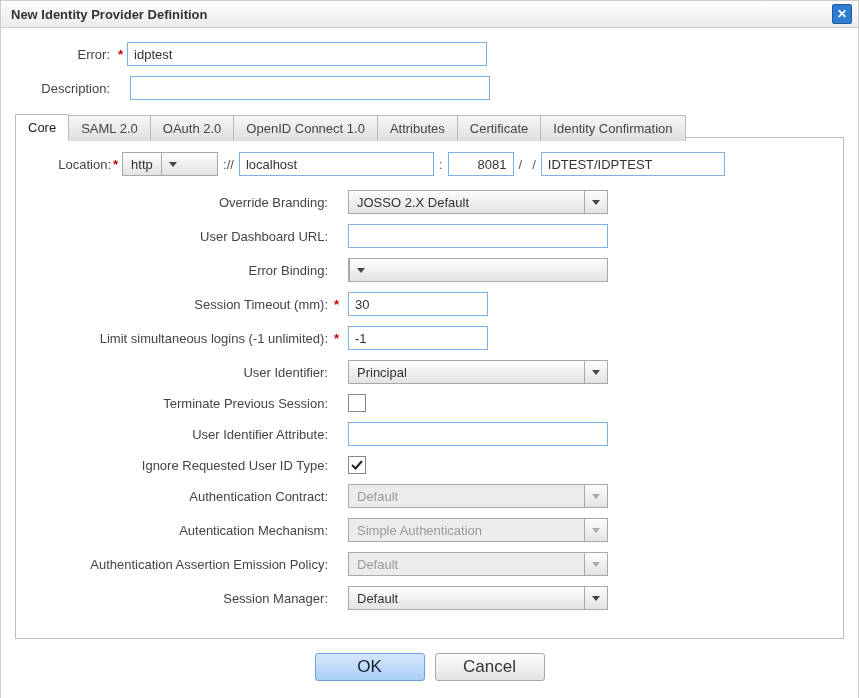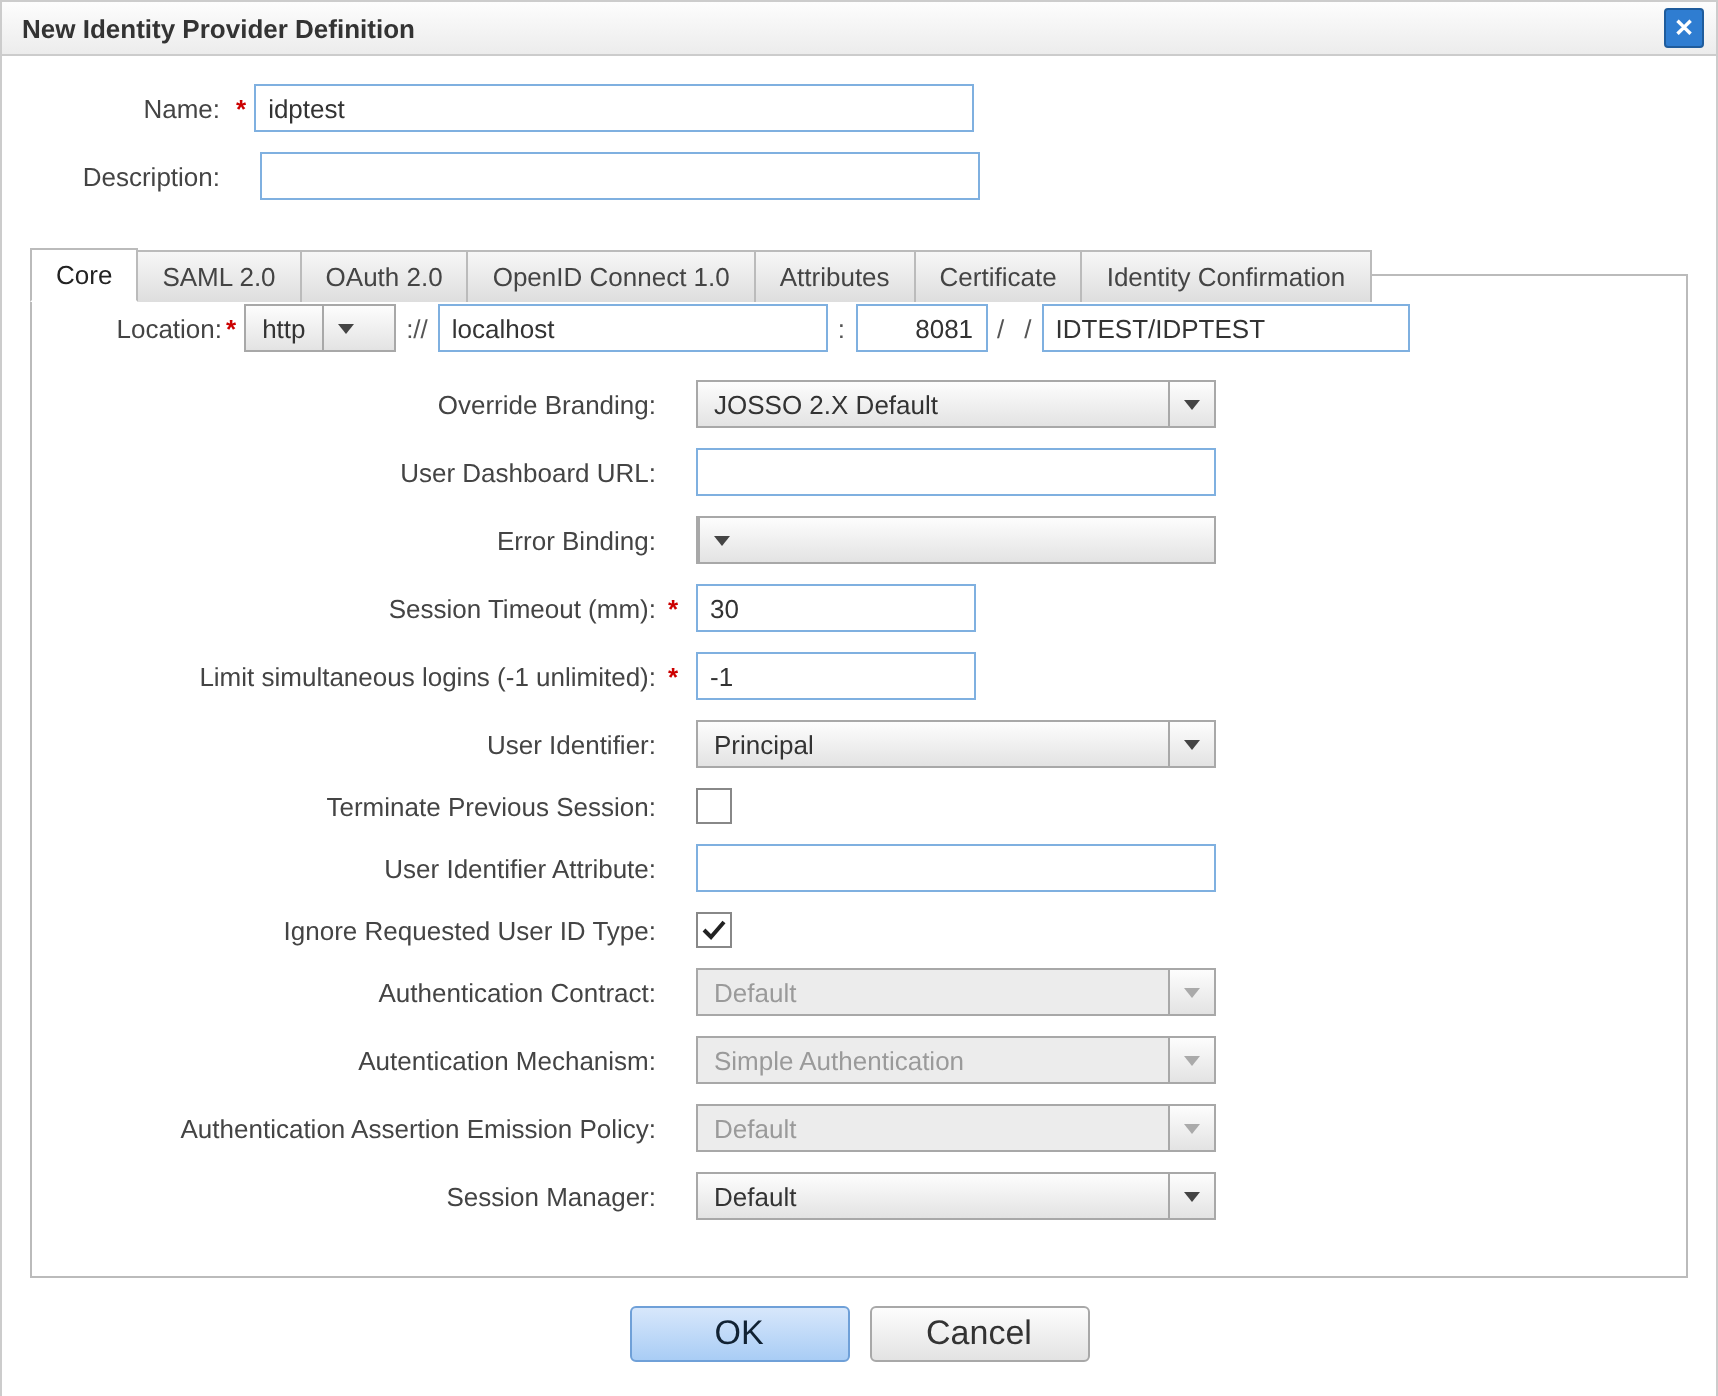--- a/index.html
+++ b/index.html
@@ -79,21 +79,21 @@
   }
   .tab {
     background: linear-gradient(#f7f7f7, #dedede);
     border: 1px solid #bbb;
     border-bottom: none;
     padding: 5px 12px;
     color: #444;
     margin-right: 0;
     cursor: pointer;
     position: relative;
-    top: 14px;
+    top: 4px;
   }
   .tab + .tab { border-left: none; }
   .tab.active {
     background: #fff;
     border-bottom: 1px solid #fff;
     color: #222;
   }
   .tabpanel {
     border: 1px solid #bbb;
     border-top: none;
@@ -138,21 +138,21 @@
   }
   .select-wrap .arrow {
     width: 22px;
     border-left: 1px solid #a8a8a8;
     display: flex;
     align-items: center;
     justify-content: center;
     background: linear-gradient(#fdfdfd, #e3e3e3);
   }
   .select-wrap .arrow svg { width: 8px; height: 5px; }
-  .proto { width: 76px; }
+  .proto { width: 96px; }
   .host { width: 195px; }
   .port { width: 66px; text-align: right; }
   .ctx  { width: 110px; }
   .path { width: 184px; }
 
   
   .form-row {
     display: flex;
     align-items: center;
     margin-bottom: 10px;
@@ -220,21 +220,21 @@
   <div class="titlebar">
     <span>New Identity Provider Definition</span>
     <div class="close-btn">
       <span>✕</span>
     </div>
   </div>
 
   <div class="body">
 
     <div class="top-row">
-      <div class="top-label">Name:</div>
+      <div class="top-label">Error:</div>
       <span class="req">*</span>
       <input type="text" class="blue name-input" value="idptest" style="">
     </div>
 
     <div class="top-row">
       <div class="top-label">Description:</div>
       <span style="width:14px;display:inline-block"></span>
       <input type="text" class="blue desc-input" value="" style="">
     </div>
 

